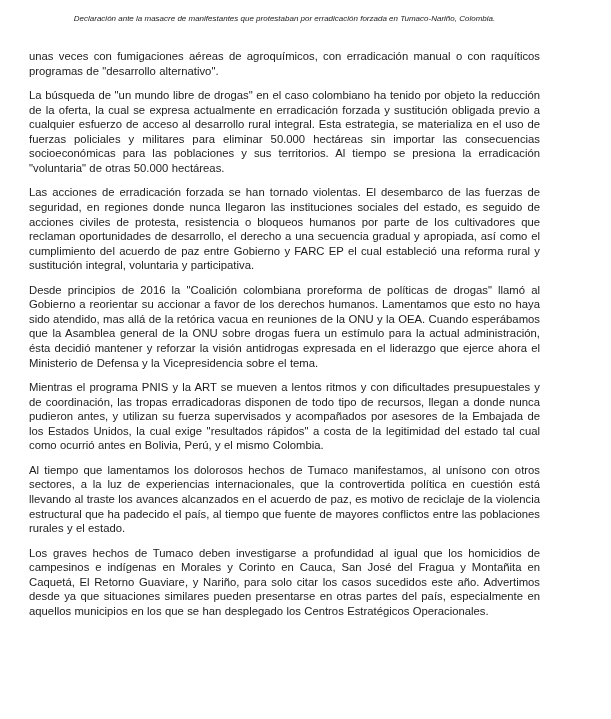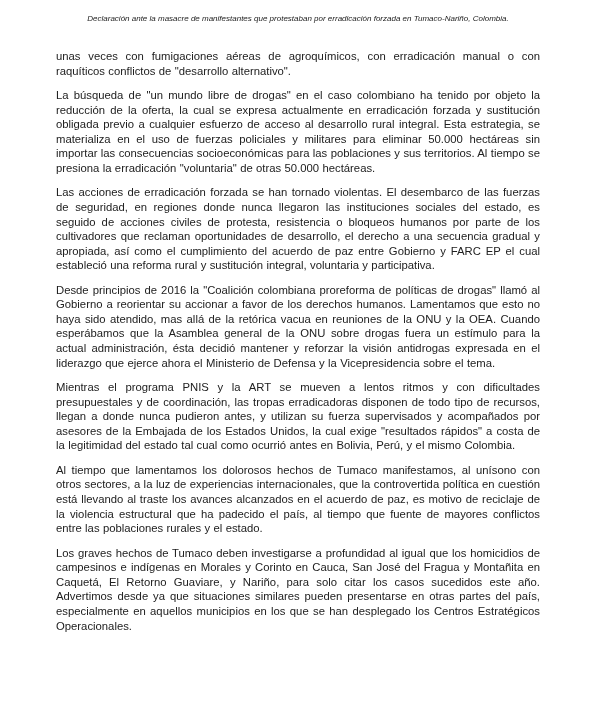--- a/index.html
+++ b/index.html
@@ -12,21 +12,21 @@
     height: 719px;
     overflow: hidden;
     font-family: "Liberation Sans", sans-serif;
   }
   .page {
     position: relative;
     box-sizing: border-box;
     width: 611px;
     height: 719px;
     background: #ffffff;
-    padding: 14px 71px 0 56px;
+    padding: 14px 71px 0 29px;
   }
   .header-note {
     font-size: 8px;
     line-height: 10px;
     font-style: italic;
     text-align: center;
     color: #222222;
     margin: 0 0 25px 0;
   }
   .body-para {
@@ -37,21 +37,21 @@
     margin: 0 0 9.8px 0;
     word-spacing: 0.02em;
   }
 </style>
 </head>
 <body>
 
 <div class="page">
   <p class="header-note">Declaración ante la masacre de manifestantes que protestaban por erradicación forzada en Tumaco-Nariño, Colombia.</p>
 
-  <p class="body-para">unas veces con fumigaciones aéreas de agroquímicos, con erradicación manual o con raquíticos conflictos de "desarrollo alternativo".</p>
+  <p class="body-para">unas veces con fumigaciones aéreas de agroquímicos, con erradicación manual o con raquíticos programas de "desarrollo alternativo".</p>
 
   <p class="body-para">La búsqueda de "un mundo libre de drogas" en el caso colombiano ha tenido por objeto la reducción de la oferta, la cual se expresa actualmente en erradicación forzada y sustitución obligada previo a cualquier esfuerzo de acceso al desarrollo rural integral. Esta estrategia, se materializa en el uso de fuerzas policiales y militares para eliminar 50.000 hectáreas sin importar las consecuencias socioeconómicas para las poblaciones y sus territorios. Al tiempo se presiona la erradicación "voluntaria" de otras 50.000 hectáreas.</p>
 
   <p class="body-para">Las acciones de erradicación forzada se han tornado violentas. El desembarco de las fuerzas de seguridad, en regiones donde nunca llegaron las instituciones sociales del estado, es seguido de acciones civiles de protesta, resistencia o bloqueos humanos por parte de los cultivadores que reclaman oportunidades de desarrollo, el derecho a una secuencia gradual y apropiada, así como el cumplimiento del acuerdo de paz entre Gobierno y FARC EP el cual estableció una reforma rural y sustitución integral, voluntaria y participativa.</p>
 
   <p class="body-para">Desde principios de 2016 la "Coalición colombiana proreforma de políticas de drogas" llamó al Gobierno a reorientar su accionar a favor de los derechos humanos. Lamentamos que esto no haya sido atendido, mas allá de la retórica vacua en reuniones de la ONU y la OEA. Cuando esperábamos que la Asamblea general de la ONU sobre drogas fuera un estímulo para la actual administración, ésta decidió mantener y reforzar la visión antidrogas expresada en el liderazgo que ejerce ahora el Ministerio de Defensa y la Vicepresidencia sobre el tema.</p>
 
   <p class="body-para">Mientras el programa PNIS y la ART se mueven a lentos ritmos y con dificultades presupuestales y de coordinación, las tropas erradicadoras disponen de todo tipo de recursos, llegan a donde nunca pudieron antes, y utilizan su fuerza supervisados y acompañados por asesores de la Embajada de los Estados Unidos, la cual exige "resultados rápidos" a costa de la legitimidad del estado tal cual como ocurrió antes en Bolivia, Perú, y el mismo Colombia.</p>
 
   <p class="body-para">Al tiempo que lamentamos los dolorosos hechos de Tumaco manifestamos, al unísono con otros sectores, a la luz de experiencias internacionales, que la controvertida política en cuestión está llevando al traste los avances alcanzados en el acuerdo de paz, es motivo de reciclaje de la violencia estructural que ha padecido el país, al tiempo que fuente de mayores conflictos entre las poblaciones rurales y el estado.</p>

